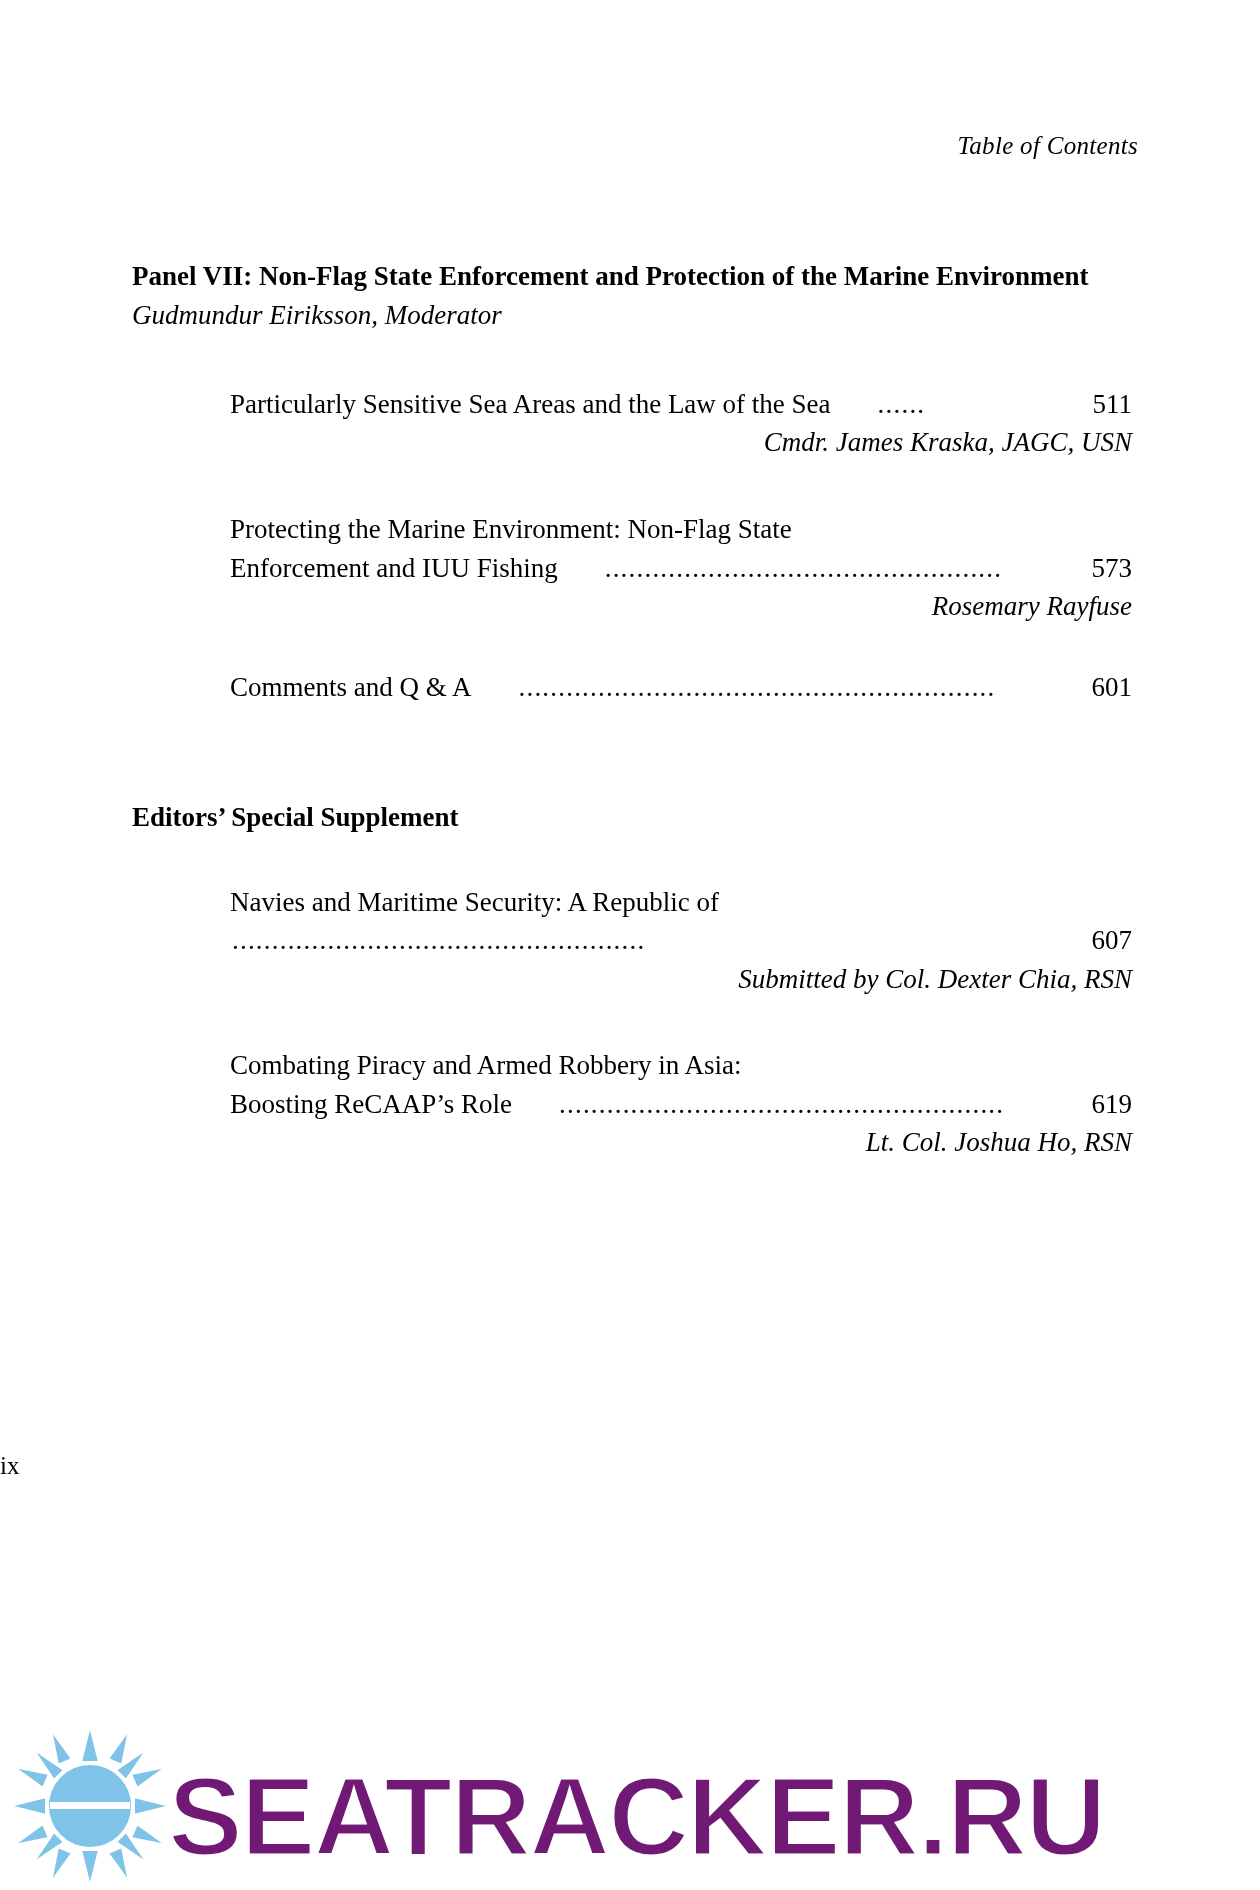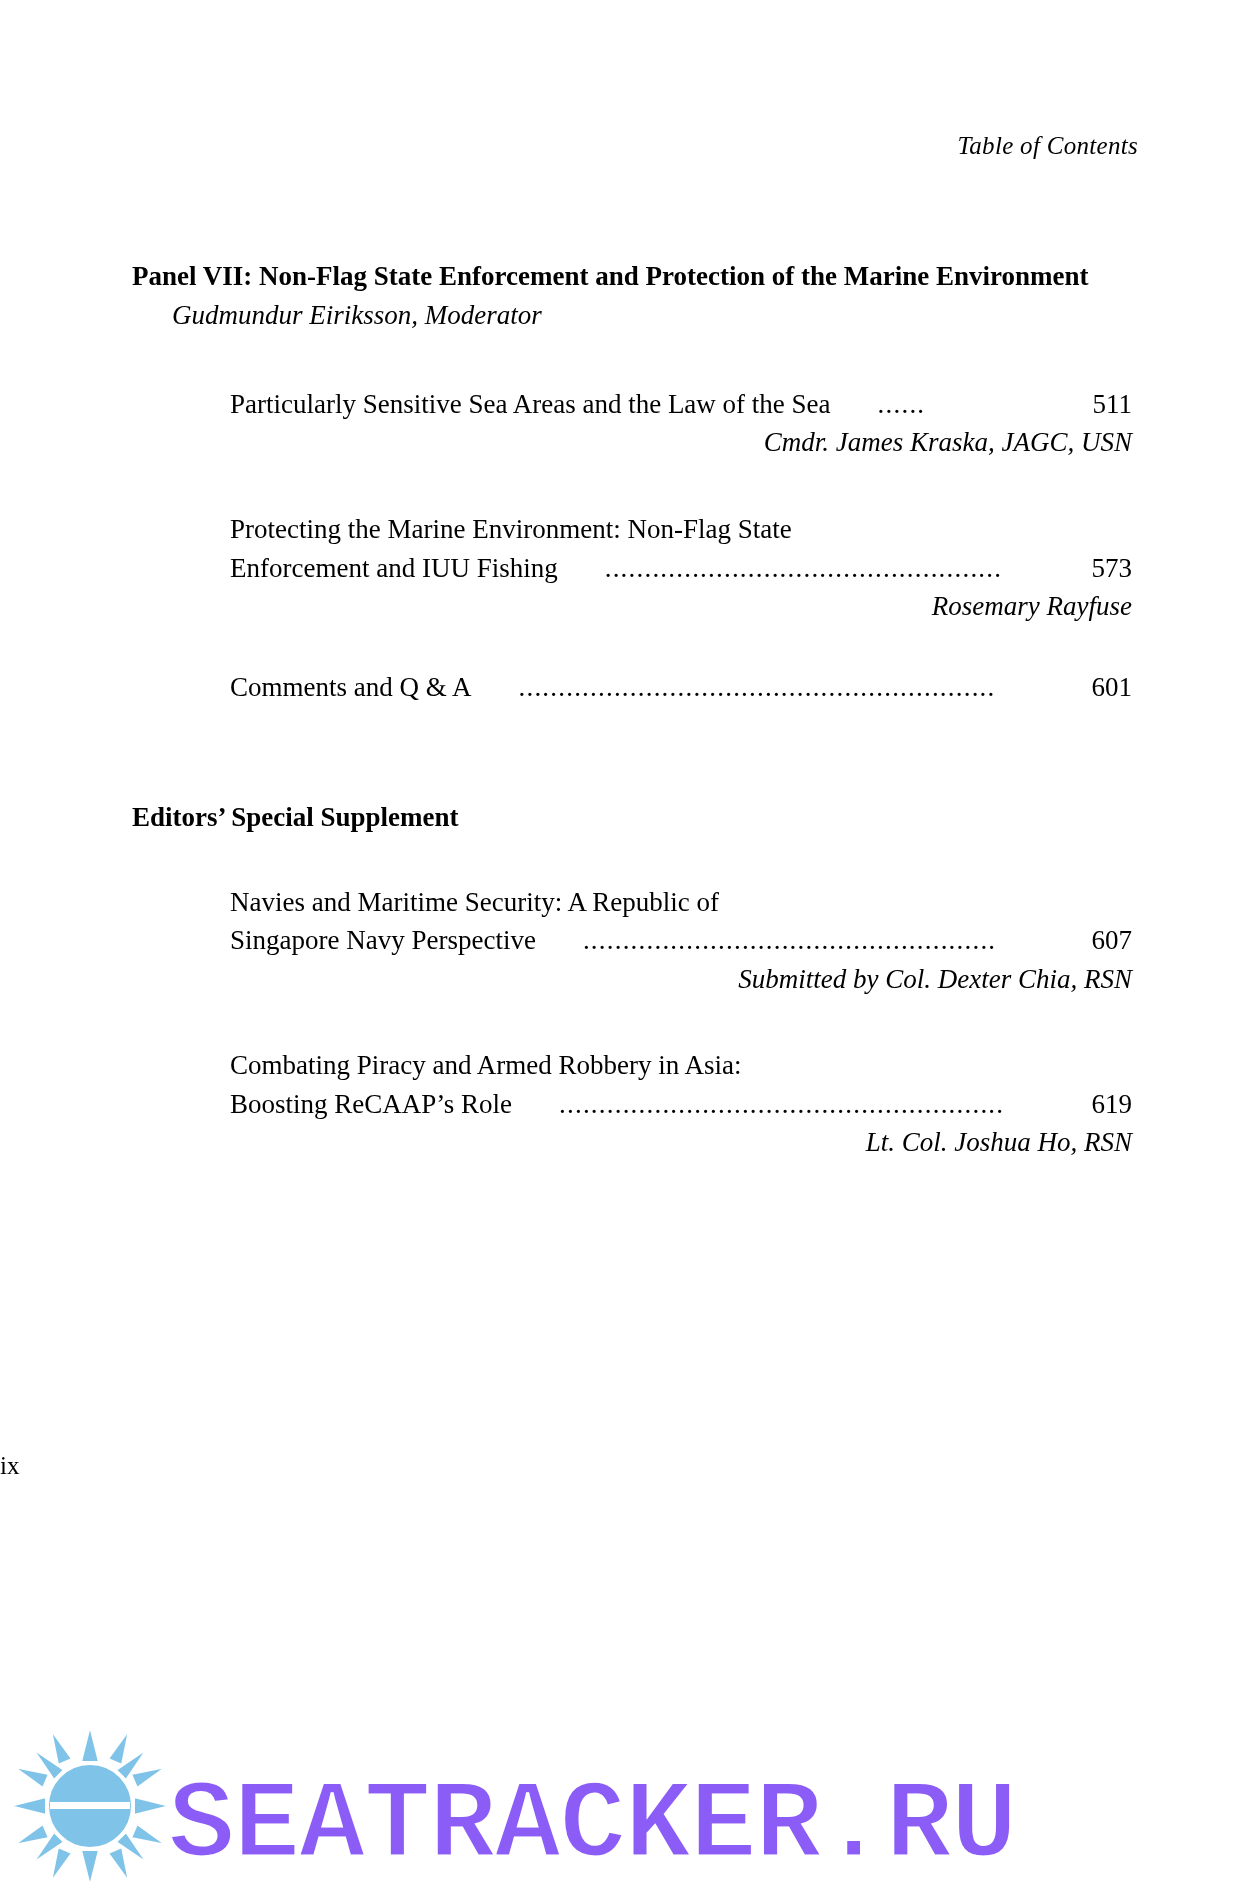--- a/index.html
+++ b/index.html
@@ -34,21 +34,20 @@
     font-weight: bold;
     font-size: 27px;
     line-height: 1.38;
     width: 1000px;
   }
   .moderator {
     font-style: italic;
     font-size: 27px;
     line-height: 1.4;
     margin-top: 2px;
-    margin-left: 40px;
   }
   .section-head {
     font-weight: bold;
     font-size: 27px;
     margin-top: 96px;
   }
   .entries {
     margin-top: 50px;
     margin-left: 98px;
   }
@@ -104,26 +103,26 @@
     position: absolute;
     left: 0;
     bottom: -6px;
     width: 1260px;
     height: 190px;
     pointer-events: none;
   }
   .watermark .wm-text {
     position: absolute;
     left: 168px;
-    bottom: 6px;
-    font-family: Liberation Mono, monospace;
+    bottom: 15px;
+    font-family: Liberation Sans, sans-serif;
     font-weight: bold;
     font-size: 112px;
     letter-spacing: -2px;
-    color: #8b5cf6;
+    color: #701a75;
     -webkit-text-stroke: 3px #ffffff;
     text-shadow:
        3px 0 0 #ffffff, -3px 0 0 #ffffff, 0 3px 0 #ffffff, 0 -3px 0 #ffffff,
        2px 2px 0 #ffffff, -2px 2px 0 #ffffff, 2px -2px 0 #ffffff, -2px -2px 0 #ffffff;
     white-space: nowrap;
   }
   .watermark .wm-sun {
     position: absolute;
     left: 10px;
     bottom: 10px;
@@ -178,21 +177,20 @@
 
     <div class="section-head">Editors’ Special Supplement</div>
 
     <div class="entries">
 
       <div class="entry">
         <div class="line plain">
           <span class="txt">Navies and Maritime Security: A Republic of</span>
         </div>
         <div class="line">
-          <span class="txt">Singapore Navy Perspective</span>
           <span class="leader">....................................................</span>
           <span class="page-no">607</span>
         </div>
         <div class="author">Submitted by Col. Dexter Chia, RSN</div>
       </div>
 
       <div class="entry">
         <div class="line plain">
           <span class="txt">Combating Piracy and Armed Robbery in Asia:</span>
         </div>

